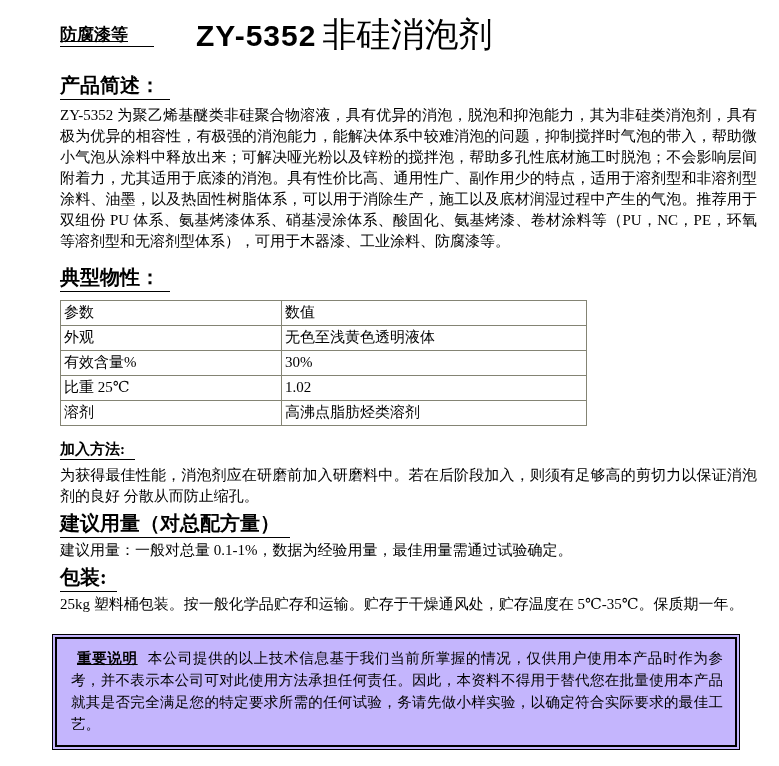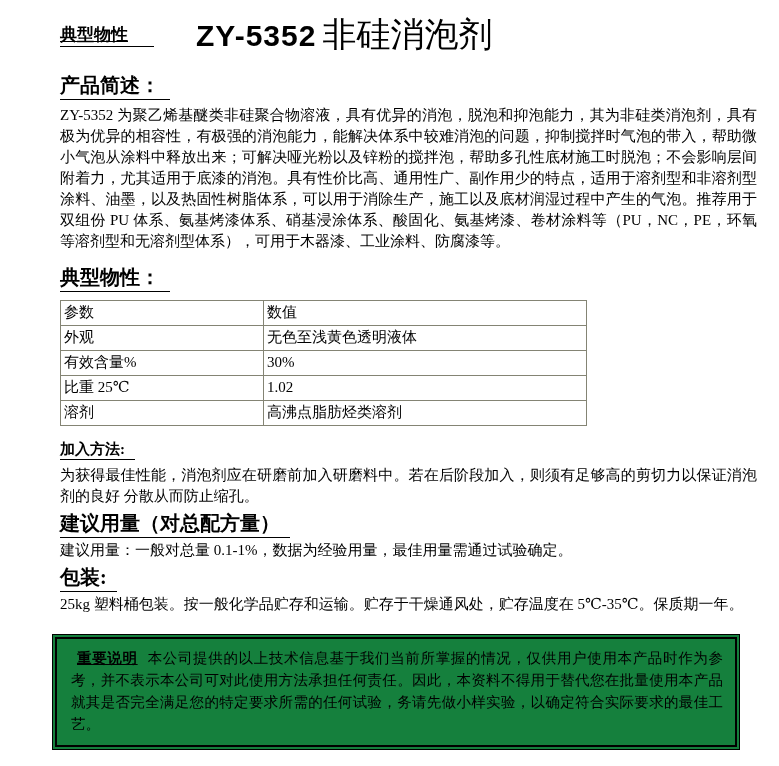--- a/index.html
+++ b/index.html
@@ -65,35 +65,35 @@
   
   .props-table {
     border-collapse: collapse;
     width: 527px;
     margin: 3px 0 14px 0;
     table-layout: fixed;
   }
   .props-table td {
     border: 1px solid #848474;
     font-size: 15px;
-    padding: 2px 3px 3px 3px;
+    padding: 2px 21px 3px 3px;
     height: 18px;
     vertical-align: middle;
   }
   .props-table .col-param { width: 196px; }
   
   .notice-outer {
     position: absolute;
     left: 52px;
     top: 634px;
     width: 688px;
     box-sizing: border-box;
     border: 1px solid #000;
     padding: 2px;
-    background: #15803d;
+    background: #c4b5fd;
   }
   .notice-inner {
     border: 2px solid #000;
     padding: 8px 12px 10px 14px;
     font-size: 14.5px;
     line-height: 22px;
     text-align: justify;
   }
   .notice-label {
     font-weight: bold;
@@ -102,21 +102,21 @@
     margin-right: 10px;
   }
   .tight { margin-bottom: 3px; }
 </style>
 </head>
 <body>
 
 <div class="page">
 
   <div class="title-row">
-    <span class="title-label">典型物性</span><span class="title-model">ZY-5352</span><span class="title-suffix">非硅消泡剂</span>
+    <span class="title-label">防腐漆等</span><span class="title-model">ZY-5352</span><span class="title-suffix">非硅消泡剂</span>
   </div>
 
   <div>
     <div class="section-heading">产品简述：</div>
     <p class="body-text">ZY-5352 为聚乙烯基醚类非硅聚合物溶液，具有优异的消泡，脱泡和抑泡能力，其为非硅类消泡剂，具有极为优异的相容性，有极强的消泡能力，能解决体系中较难消泡的问题，抑制搅拌时气泡的带入，帮助微小气泡从涂料中释放出来；可解决哑光粉以及锌粉的搅拌泡，帮助多孔性底材施工时脱泡；不会影响层间附着力，尤其适用于底漆的消泡。具有性价比高、通用性广、副作用少的特点，适用于溶剂型和非溶剂型涂料、油墨，以及热固性树脂体系，可以用于消除生产，施工以及底材润湿过程中产生的气泡。推荐用于双组份 PU 体系、氨基烤漆体系、硝基浸涂体系、酸固化、氨基烤漆、卷材涂料等（PU，NC，PE，环氧等溶剂型和无溶剂型体系），可用于木器漆、工业涂料、防腐漆等。</p>
   </div>
 
   <div>
     <div class="section-heading">典型物性：</div>
     <table class="props-table">

